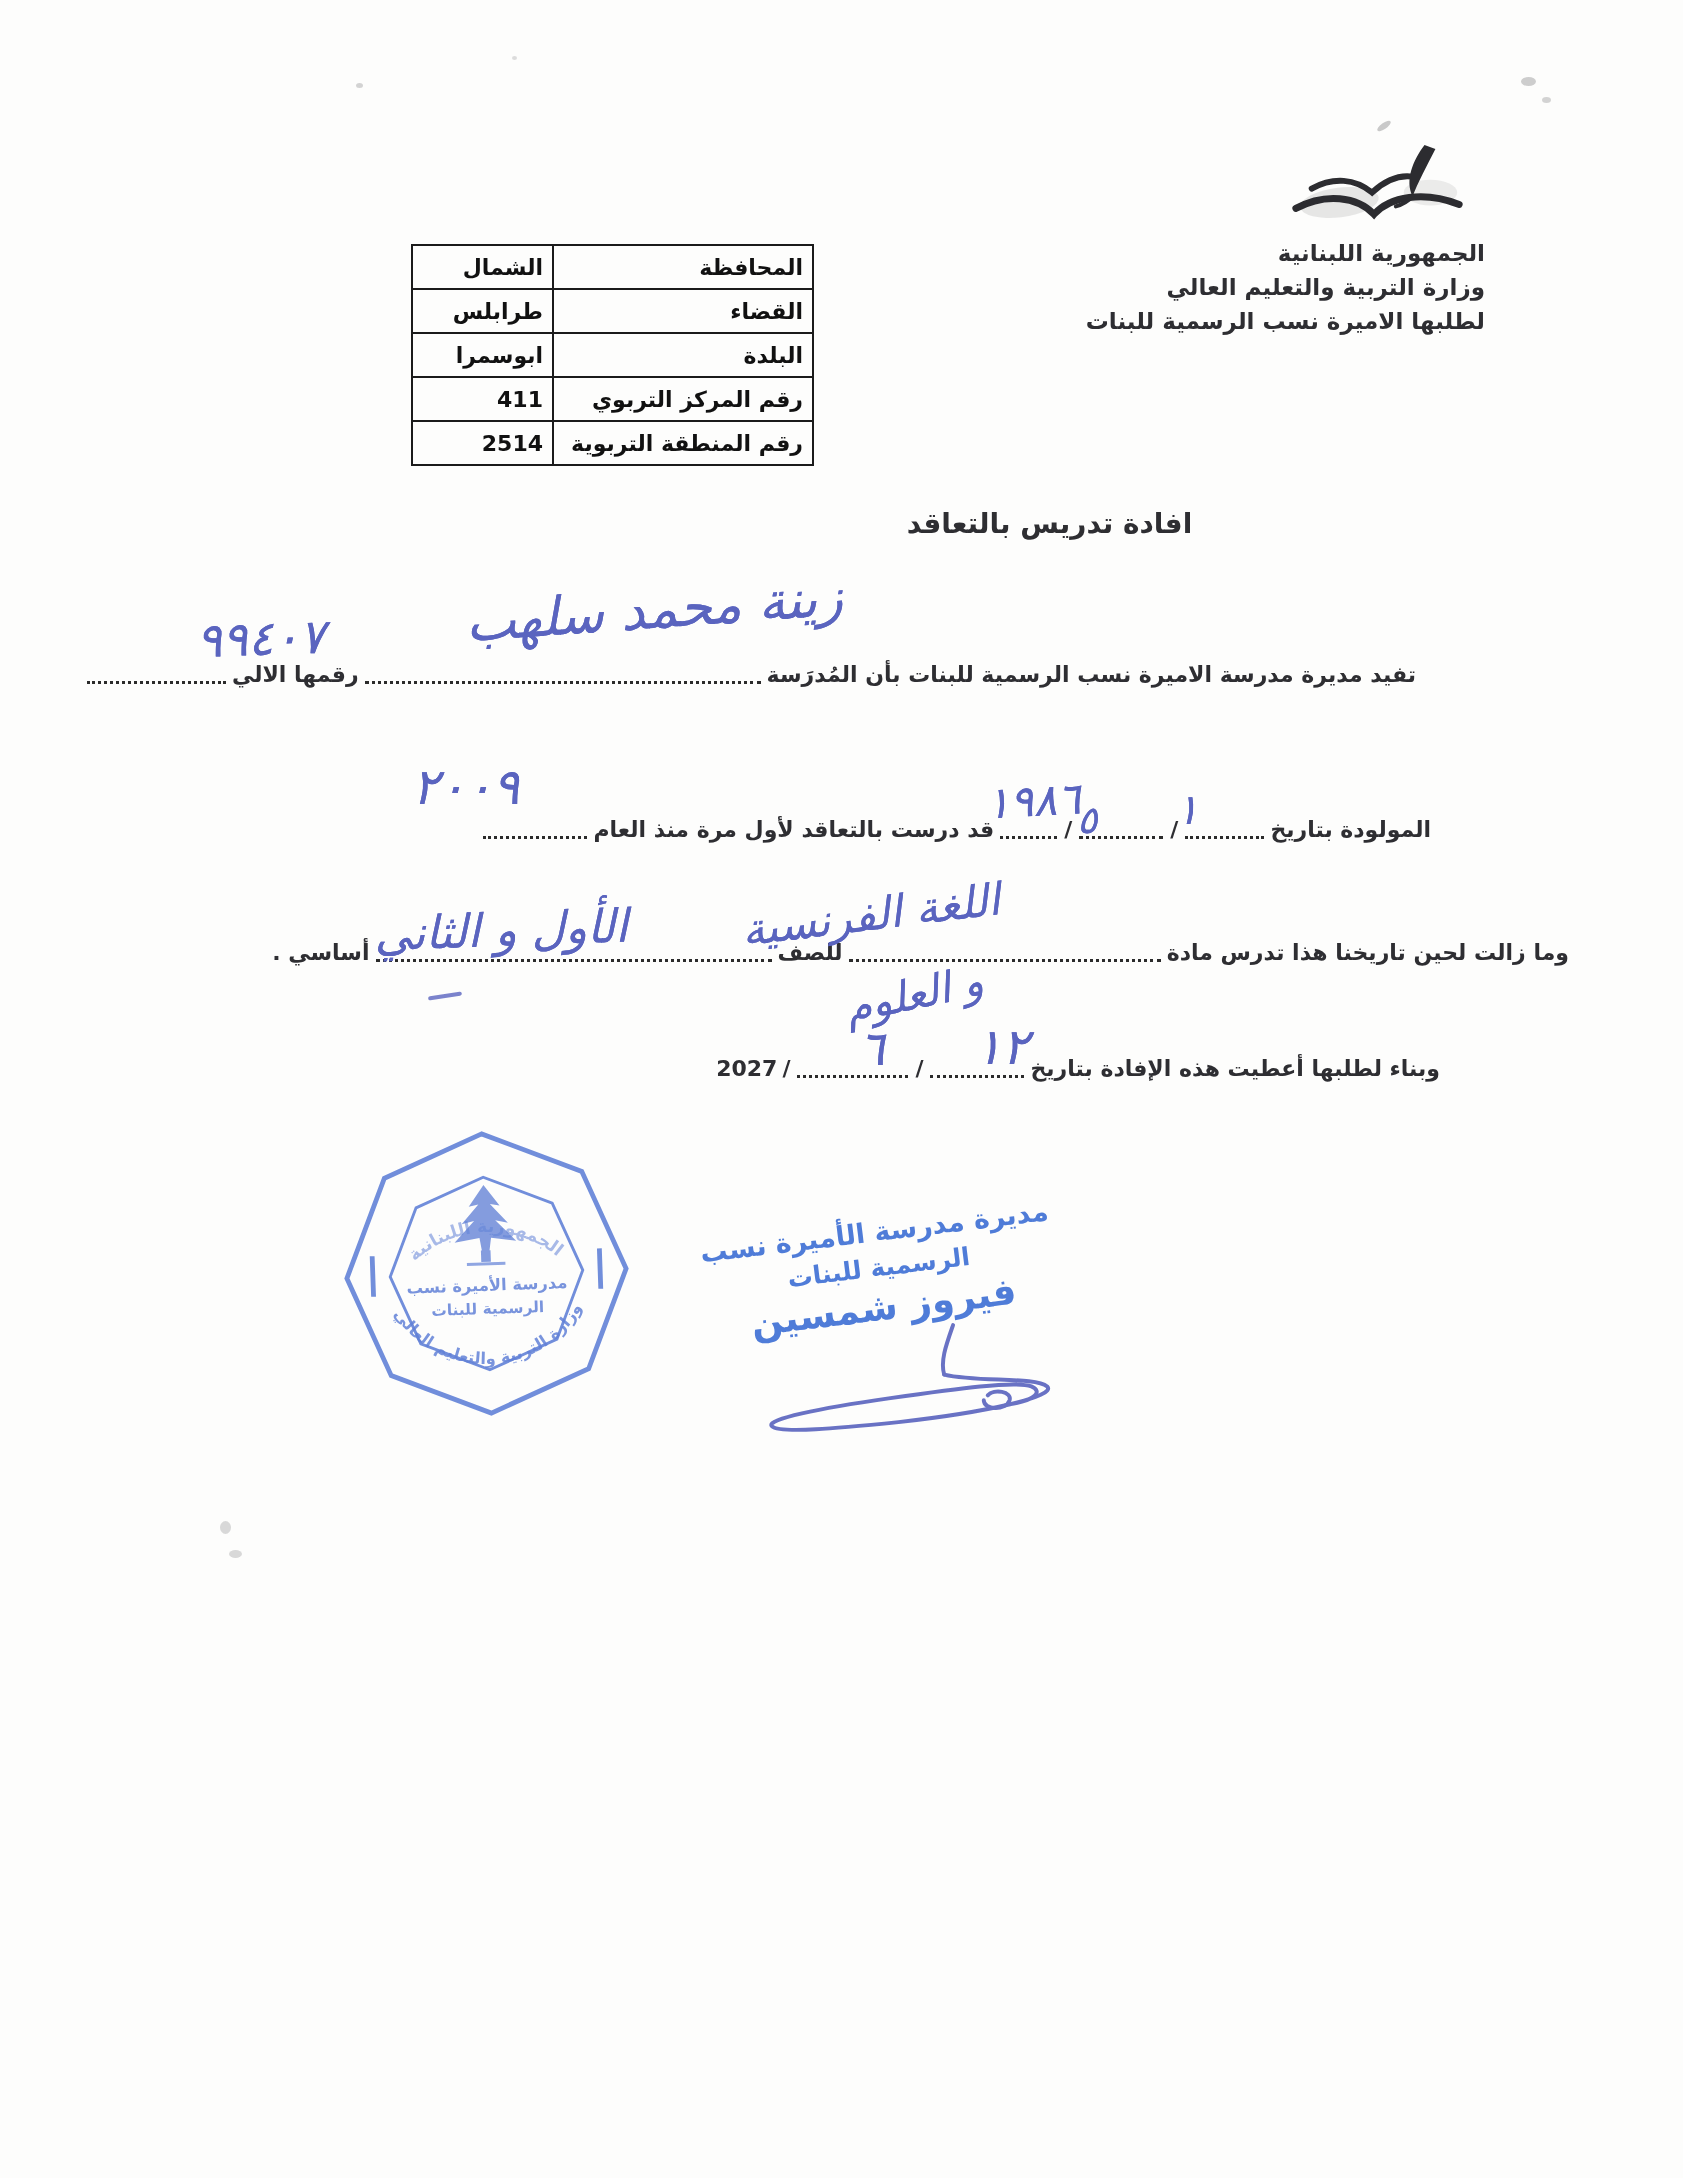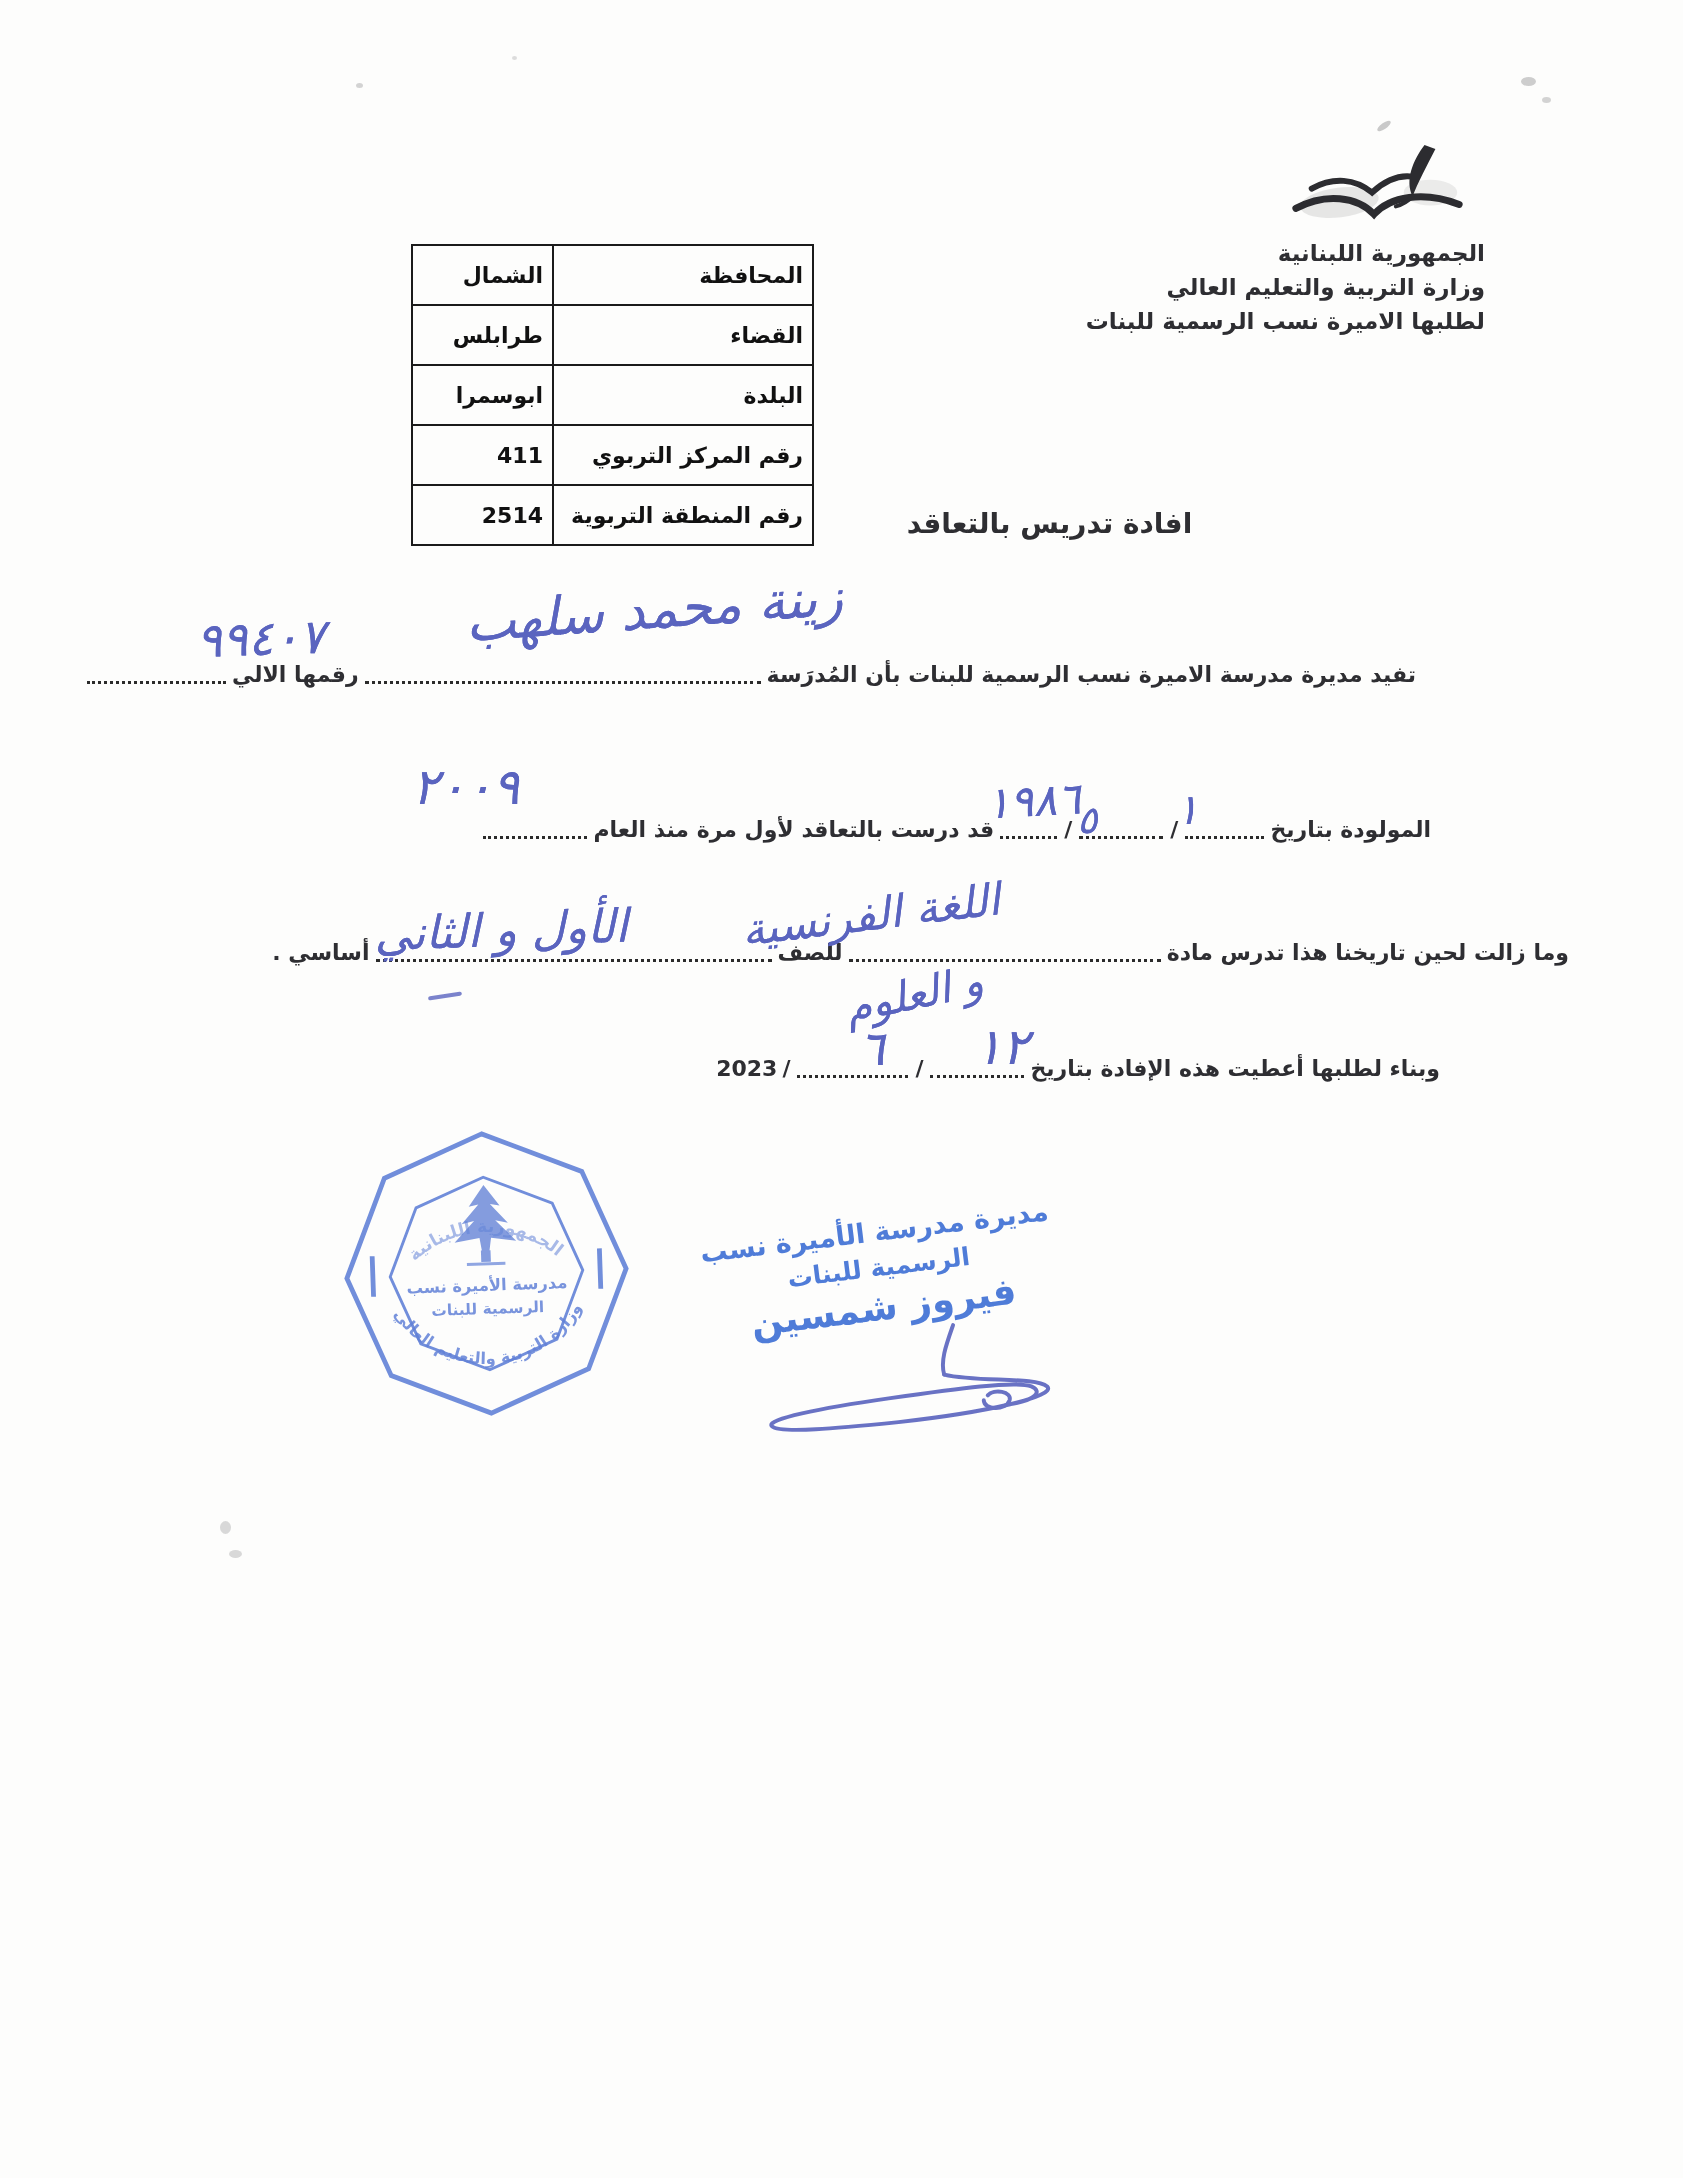--- a/index.html
+++ b/index.html
@@ -7,21 +7,21 @@
     position:relative;width:1683px;height:2178px;background:#fdfdfc;
     font-family:"DejaVu Sans", sans-serif;overflow:hidden;
   }
   
   .hdr-text{position:absolute;right:198px;top:236px;text-align:right;direction:rtl;
     font-size:23px;font-weight:700;color:#2e2e32;line-height:34px;white-space:nowrap;}
   .logo{position:absolute;left:1282px;top:139px;width:193px;height:111px;}
   
   .info-table{position:absolute;left:411px;top:244px;border-collapse:collapse;direction:rtl;}
   .info-table td{border:2.5px solid #1b1b1b;height:34px;font-weight:700;font-size:22px;
-    color:#111;padding:12px 9px;white-space:nowrap;}
+    color:#111;padding:4px 9px;white-space:nowrap;}
   .info-table .lbl{width:240px;text-align:right;}
   .info-table .val{width:121px;text-align:right;}
   
   .doc-title{position:absolute;left:891px;top:507px;width:317px;text-align:center;direction:rtl;
     font-size:28px;font-weight:700;color:#2e2e32;white-space:nowrap;}
   
   .bodyline{position:absolute;display:flex;direction:rtl;align-items:flex-end;
     font-size:22px;font-weight:700;color:#2e2e32;white-space:nowrap;column-gap:4px;}
   .lead{display:inline-block;border-bottom:3.2px dotted #2b2b2b;height:24px;margin:0 2px 3px 2px;}
   .slash{margin:0 1px;}
@@ -128,21 +128,21 @@
   <div class="hand" style="left:844px;top:970px;font-size:42px;transform:rotate(-12deg);letter-spacing:3px;">و العلوم</div>
   <div class="hand" style="left:374px;top:903px;font-size:46px;transform:rotate(-2deg);letter-spacing:2px;">الأول و الثاني</div>
   <div class="bdash"></div>
 
   <div class="bodyline" style="right:243px;top:1051px;">
     <span>وبناء لطلبها أعطيت هذه الإفادة  بتاريخ</span>
     <span class="lead" style="width:94px;"></span>
     <span class="slash">/</span>
     <span class="lead" style="width:111px;"></span>
     <span class="slash">/</span>
-    <span class="ltr">2023</span>
+    <span class="ltr">2027</span>
   </div>
   <div class="hand" style="left:975px;top:1018px;font-size:50px;">١٢</div>
   <div class="hand" style="left:859px;top:1020px;font-size:48px;">٦</div>
 
   <div class="stamp">
     <svg viewBox="0 0 300 300" width="289" height="289">
       <g stroke="#5577d4" fill="none" opacity="0.9">
         <polygon points="150,5 47.5,47.5 5,150 47.5,252.5 150,295 252.5,252.5 295,150 252.5,47.5" stroke-width="5"></polygon>
         <polygon points="150,50 79.3,79.3 50,150 79.3,220.7 150,250 220.7,220.7 250,150 220.7,79.3" stroke-width="3"></polygon>
         <path d="M32 128 v42 M268 128 v42" stroke-width="5"></path>

